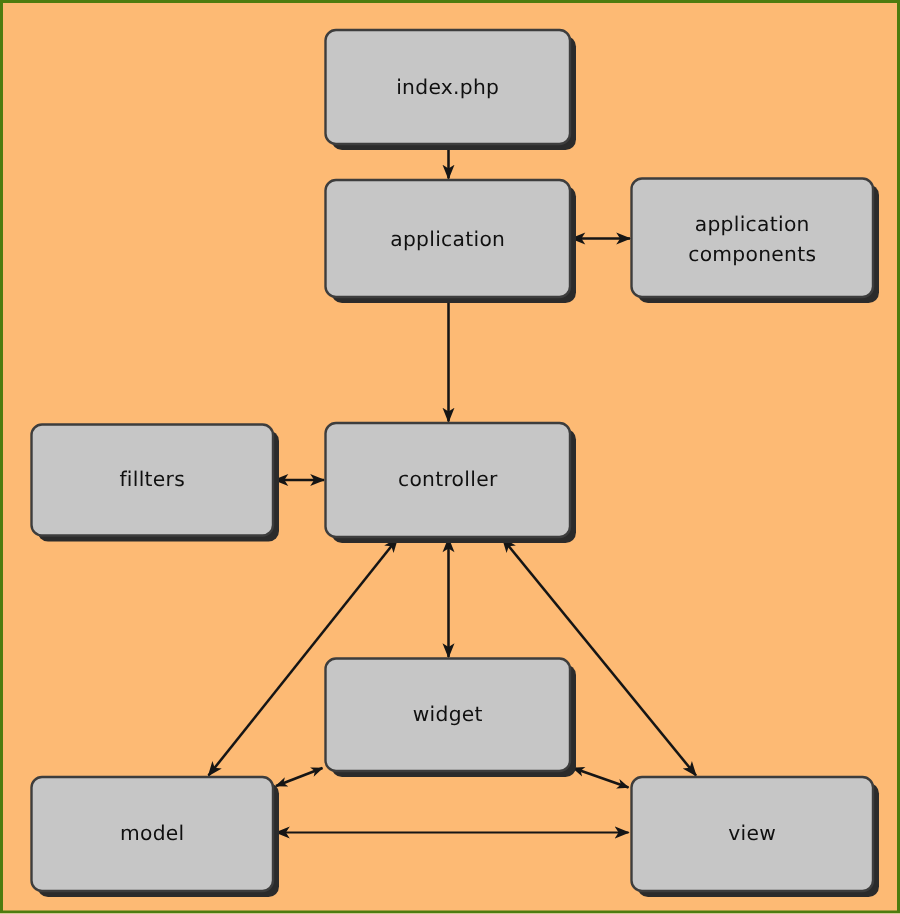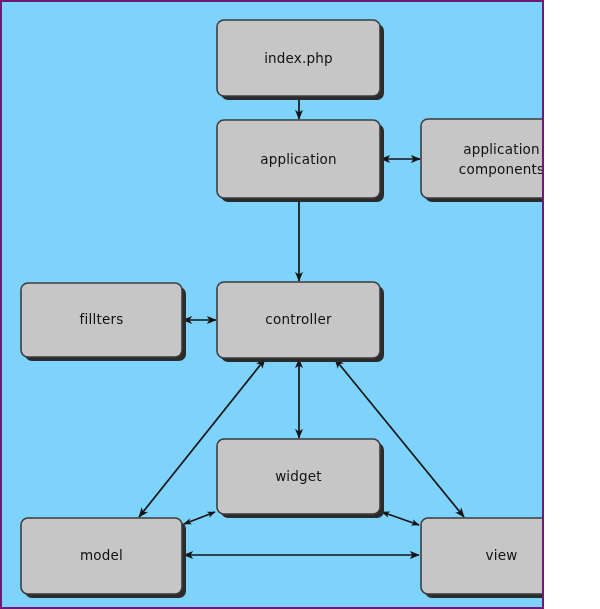--- a/index.html
+++ b/index.html
@@ -2,24 +2,24 @@
 <html><head>
 <meta charset="utf-8">
 <style>
   html, body {
     margin: 0;
     padding: 0;
     background: #ffffff;
   }
   #canvas {
     position: relative;
-    width: 544px;
+    width: 600px;
     height: 609px;
-    background: #7dd3fc;
-    border: 2px solid #701a75;
+    background: #fdba74;
+    border: 2px solid #4d7c0f;
     box-sizing: border-box;
     overflow: hidden;
     font-family: "DejaVu Sans", "Liberation Sans", sans-serif;
   }
   #diagram-svg {
     position: absolute;
     left: 0;
     top: 0;
     width: 600px;
     height: 609px;

